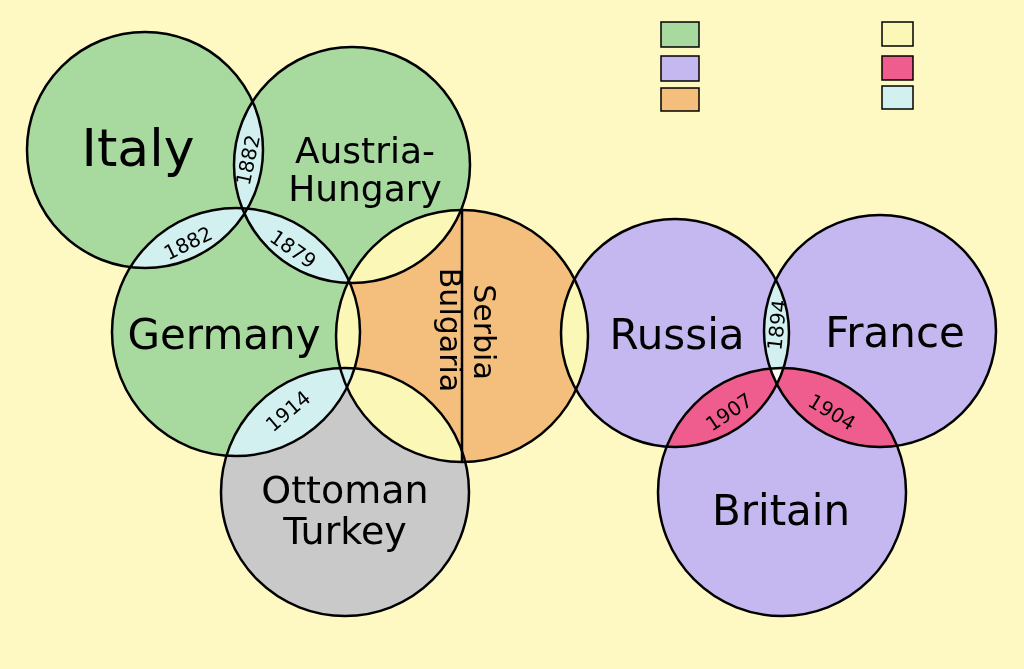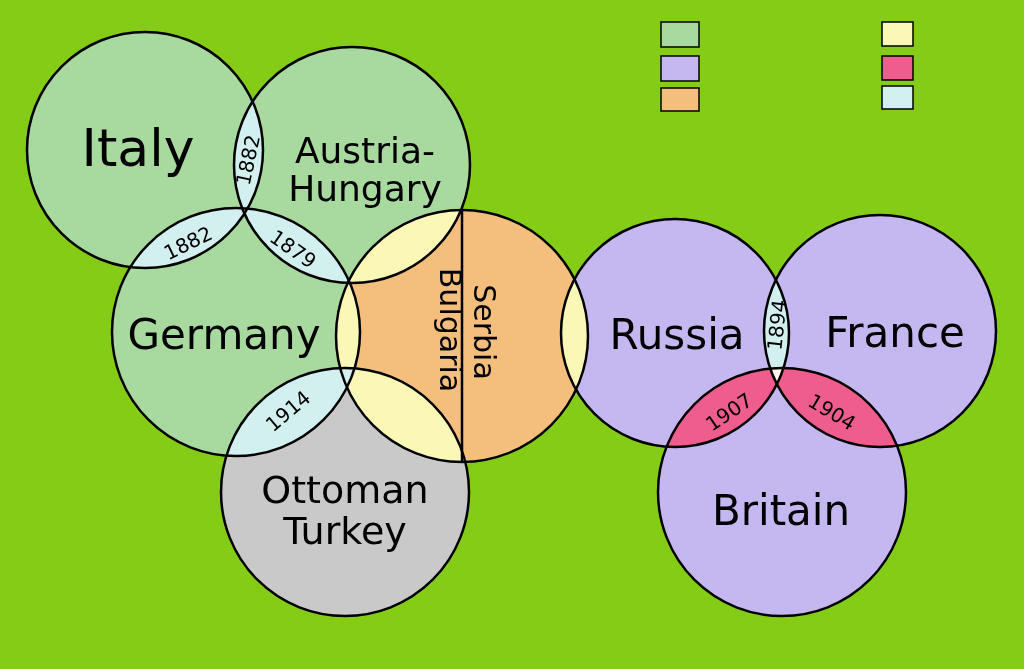--- a/index.html
+++ b/index.html
@@ -4,21 +4,21 @@
 <style>
   html, body {
     margin: 0;
     padding: 0;
     background: #000000;
   }
   .stage {
     position: relative;
     width: 1024px;
     height: 669px;
-    background: #84cc16;
+    background: #fef9c3;
     overflow: hidden;
   }
   svg text {
     font-family: "DejaVu Sans", "Liberation Sans", sans-serif;
     fill: #000000;
   }
   .country {
     font-weight: normal;
   }
   .year {

